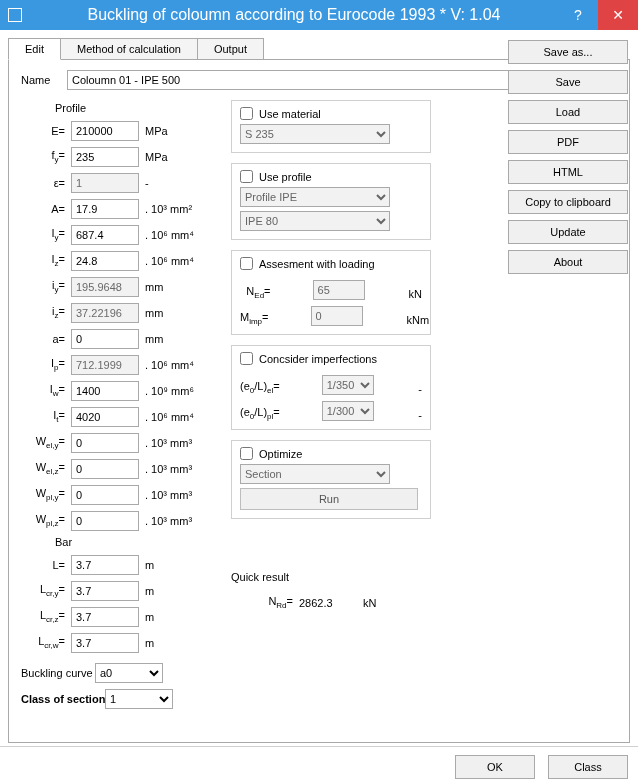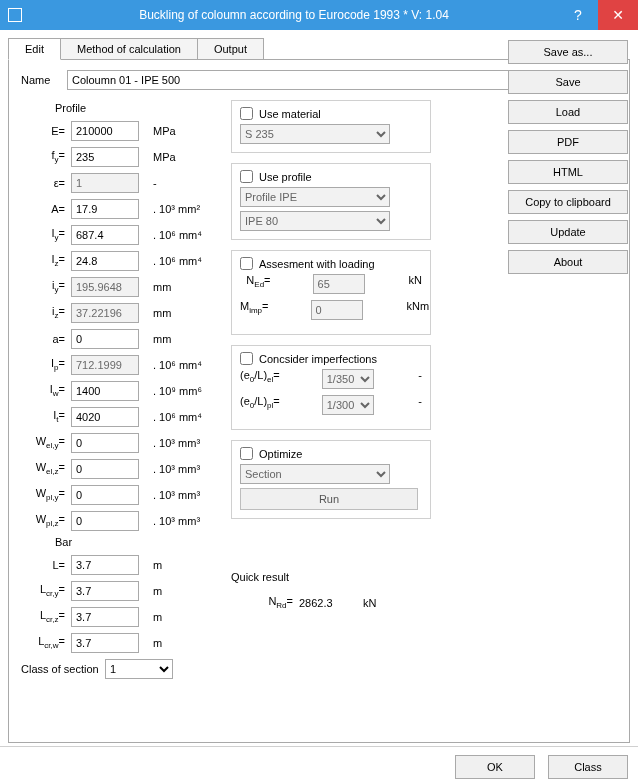--- a/index.html
+++ b/index.html
@@ -1,42 +1,42 @@
 <!DOCTYPE html>
 <html><head>
 <meta charset="utf-8">
 <style>
 * { box-sizing: border-box; margin: 0; padding: 0; font-family: "Segoe UI", Tahoma, sans-serif; font-size: 11px; }
 body { background: #fff; width: 638px; height: 783px; overflow: hidden; }
 .titlebar { height: 30px; background: #3a98e0; color: #fff; display: flex; align-items: center; padding-left: 8px; }
-.titlebar .title { flex: 1; text-align: center; font-size: 12px; }
+.titlebar .title { flex: 1; text-align: center; font-size: 16px; }
 .titlebar .icon-app { width: 14px; height: 14px; border: 1px solid #fff; margin-right: 8px; }
 .titlebar .winbtn { width: 40px; height: 30px; display: flex; align-items: center; justify-content: center; font-size: 14px; }
 .titlebar .close { background: #e04343; }
 .tabs-row { display: flex; margin: 8px 0 0 8px; }
 .tab { padding: 4px 16px; border: 1px solid #a9a9a9; border-bottom: none; background: #f4f4f4; margin-right: -1px; cursor: pointer; }
 .tab.active { background: #fff; border-bottom: 1px solid #fff; position: relative; z-index: 2; }
 .tab-panel { border: 1px solid #a9a9a9; margin: 0 8px 0 8px; padding: 10px 8px 12px 8px; height: 684px; position: relative; top: -1px; }
 .name-row { display: flex; align-items: center; margin-bottom: 10px; }
 .name-row label { width: 50px; padding-left: 4px; }
 .name-row input { flex: 1; height: 20px; border: 1px solid #a9a9a9; padding: 0 4px; margin-right: 6px; }
 .columns { display: flex; }
 .col-left { width: 200px; margin-left: 4px; }
 .col-mid { width: 200px; margin-left: 10px; }
 .section-title { margin: 2px 0 4px 34px; }
 .field-row { display: flex; align-items: center; height: 26px; }
 .field-row .lbl { width: 50px; text-align: right; padding-right: 6px; white-space: nowrap;}
 .field-row input[type=text] { width: 68px; height: 20px; border: 1px solid #a9a9a9; padding: 0 4px; }
 .field-row input[type=text].readonly { background: #f2f2f2; color: #6a6a6a; }
-.field-row .unit { margin-left: 14px; white-space: nowrap; }
+.field-row .unit { margin-left: 6px; white-space: nowrap; }
 .field-row select { width: 68px; height: 20px; border: 1px solid #a9a9a9; background: #fff; }
 .group { border: 1px solid #d0d0d0; padding: 6px 8px 8px 8px; margin-bottom: 10px; background: #fff;}
 .group .chk-row { display: flex; align-items: center; margin-bottom: 4px; }
 .group .chk-row input[type=checkbox] { margin-right: 6px; }
-.group .sub-row { display: flex; align-items: flex-start; height: 26px; gap: 36px; }
+.group .sub-row { display: flex; align-items: flex-end; height: 26px; gap: 36px; }
 .group .sub-row .slabel { width: 50px; text-align: right; padding-right: 6px; white-space:nowrap;}
 .group select.wide { width: 150px; height: 20px; border: 1px solid #a9a9a9; background: #f2f2f2; color:#666;}
 .group input.sub-in { width: 52px; height: 20px; border: 1px solid #a9a9a9; background:#f2f2f2; padding:4px 4px; color:#666;}
 .group .sunit { margin-left: 8px; }
 .group select.narrow { width:70px; height:20px; border:1px solid #a9a9a9; background:#f2f2f2; color:#666;}
 .run-btn { width:178px; height:22px; background:#f0f0f0; border:1px solid #bdbdbd; cursor:pointer; margin-top:4px; color:#555;}
 .quick-result { margin-top: 52px; }
 .quick-result .qhead { margin-bottom:12px; }
 .quick-result .qrow { display:flex; align-items:center; margin-left:28px;}
 .quick-result .qrow .ql { width:40px; text-align:right; padding-right:6px;}
@@ -171,22 +171,26 @@
           <span class="lbl">L<sub>cr,z</sub>=</span>
           <input type="text" value="3.7" style="">
           <span class="unit">m</span>
         </div>
       <div class="field-row">
           <span class="lbl">L<sub>cr,w</sub>=</span>
           <input type="text" value="3.7" style="">
           <span class="unit">m</span>
         </div>
 
-      <div class="field-row">
-          <span class="lbl" style="width:84px;text-align:left;">Class of section</span>
+      <div class="field-row" style="margin-top:4px;">
+          <span class="lbl" style="width:74px;text-align:left;">Buckling curve</span>
+          <select><option>a0</option></select>
+        </div>
+      <div class="field-row">
+          <span class="lbl" style="width:84px;text-align:left;font-weight:bold;">Class of section</span>
           <select><option>1</option></select>
         </div>
     </div>
 
     <div class="col-mid">
       <div class="group">
         <div class="chk-row">
             <input type="checkbox" style="">
             <span>Use material</span>
           </div>

